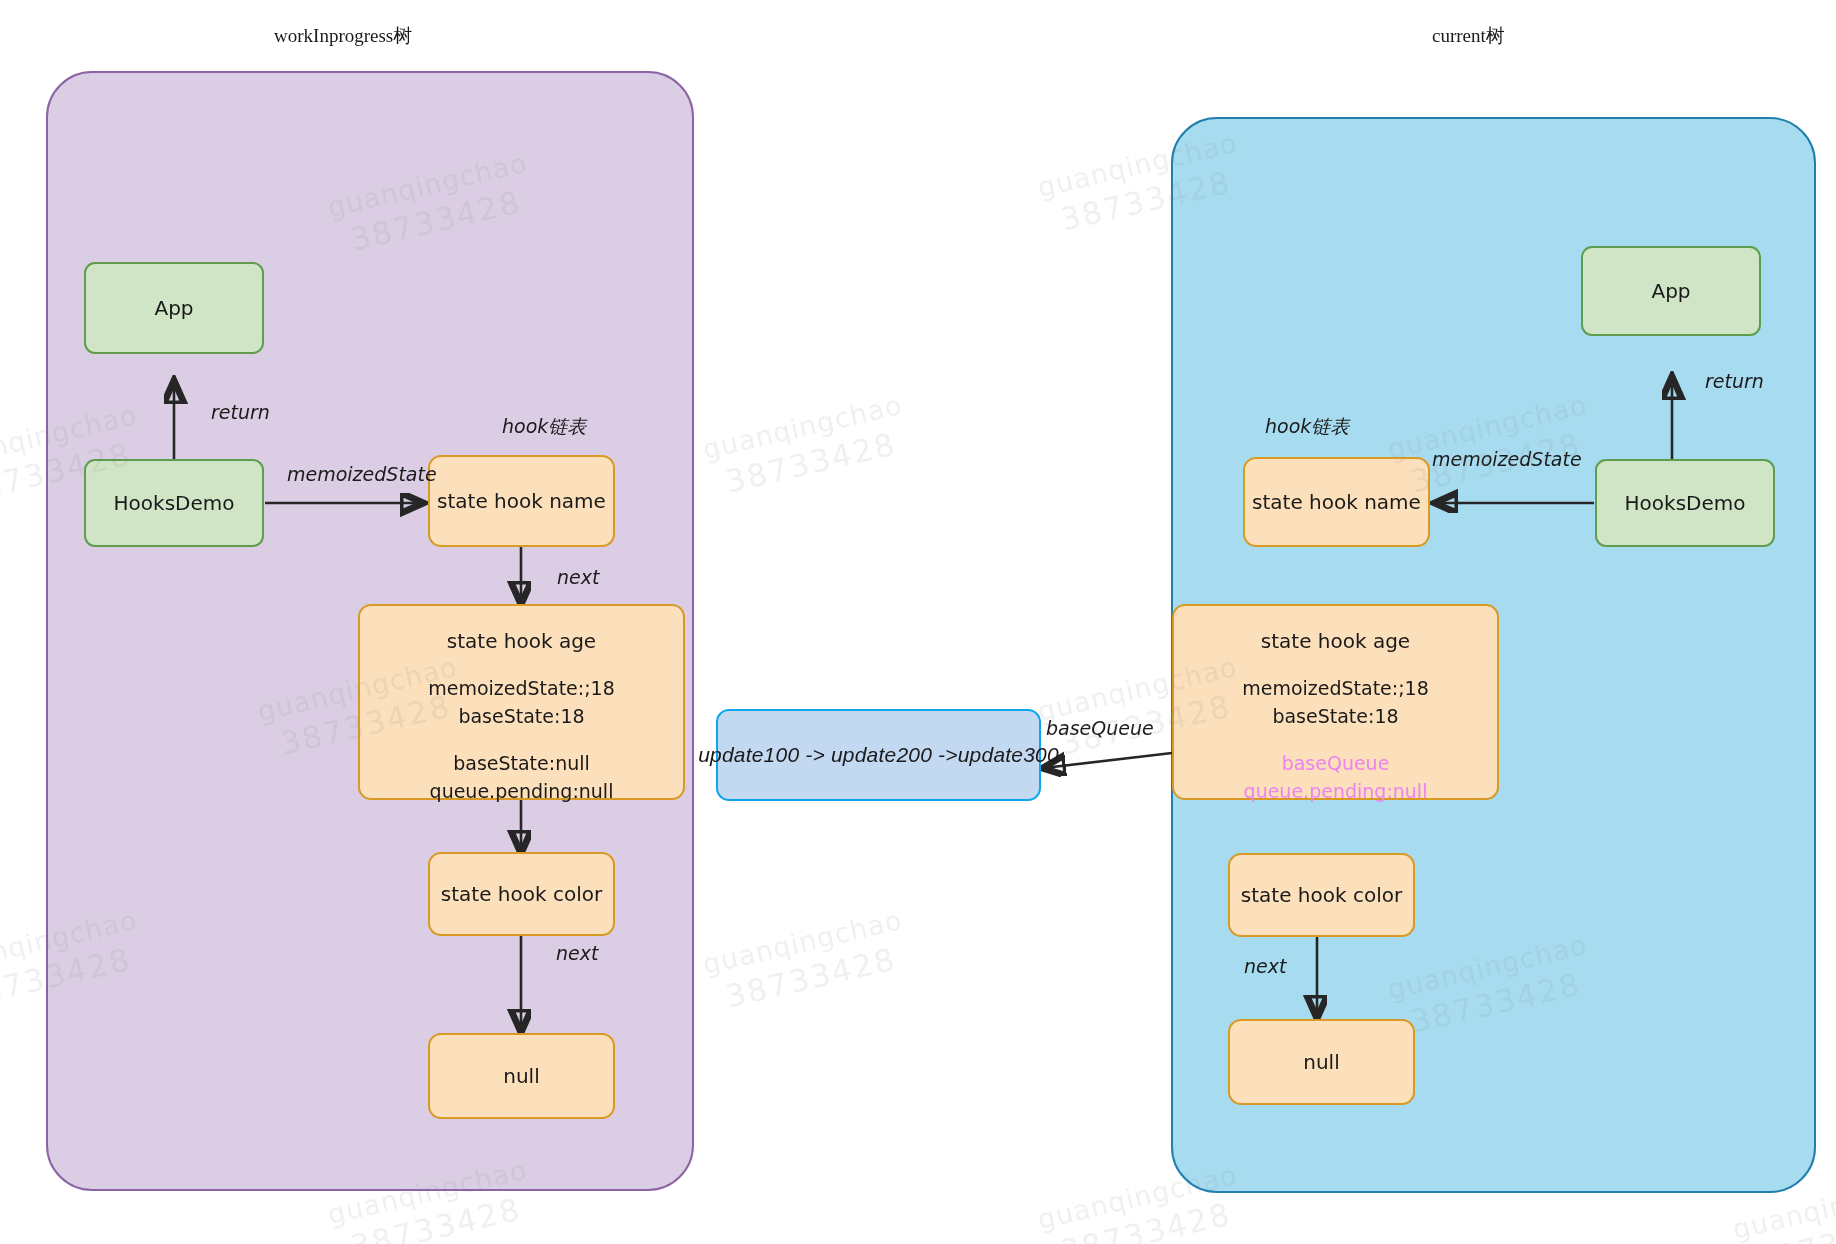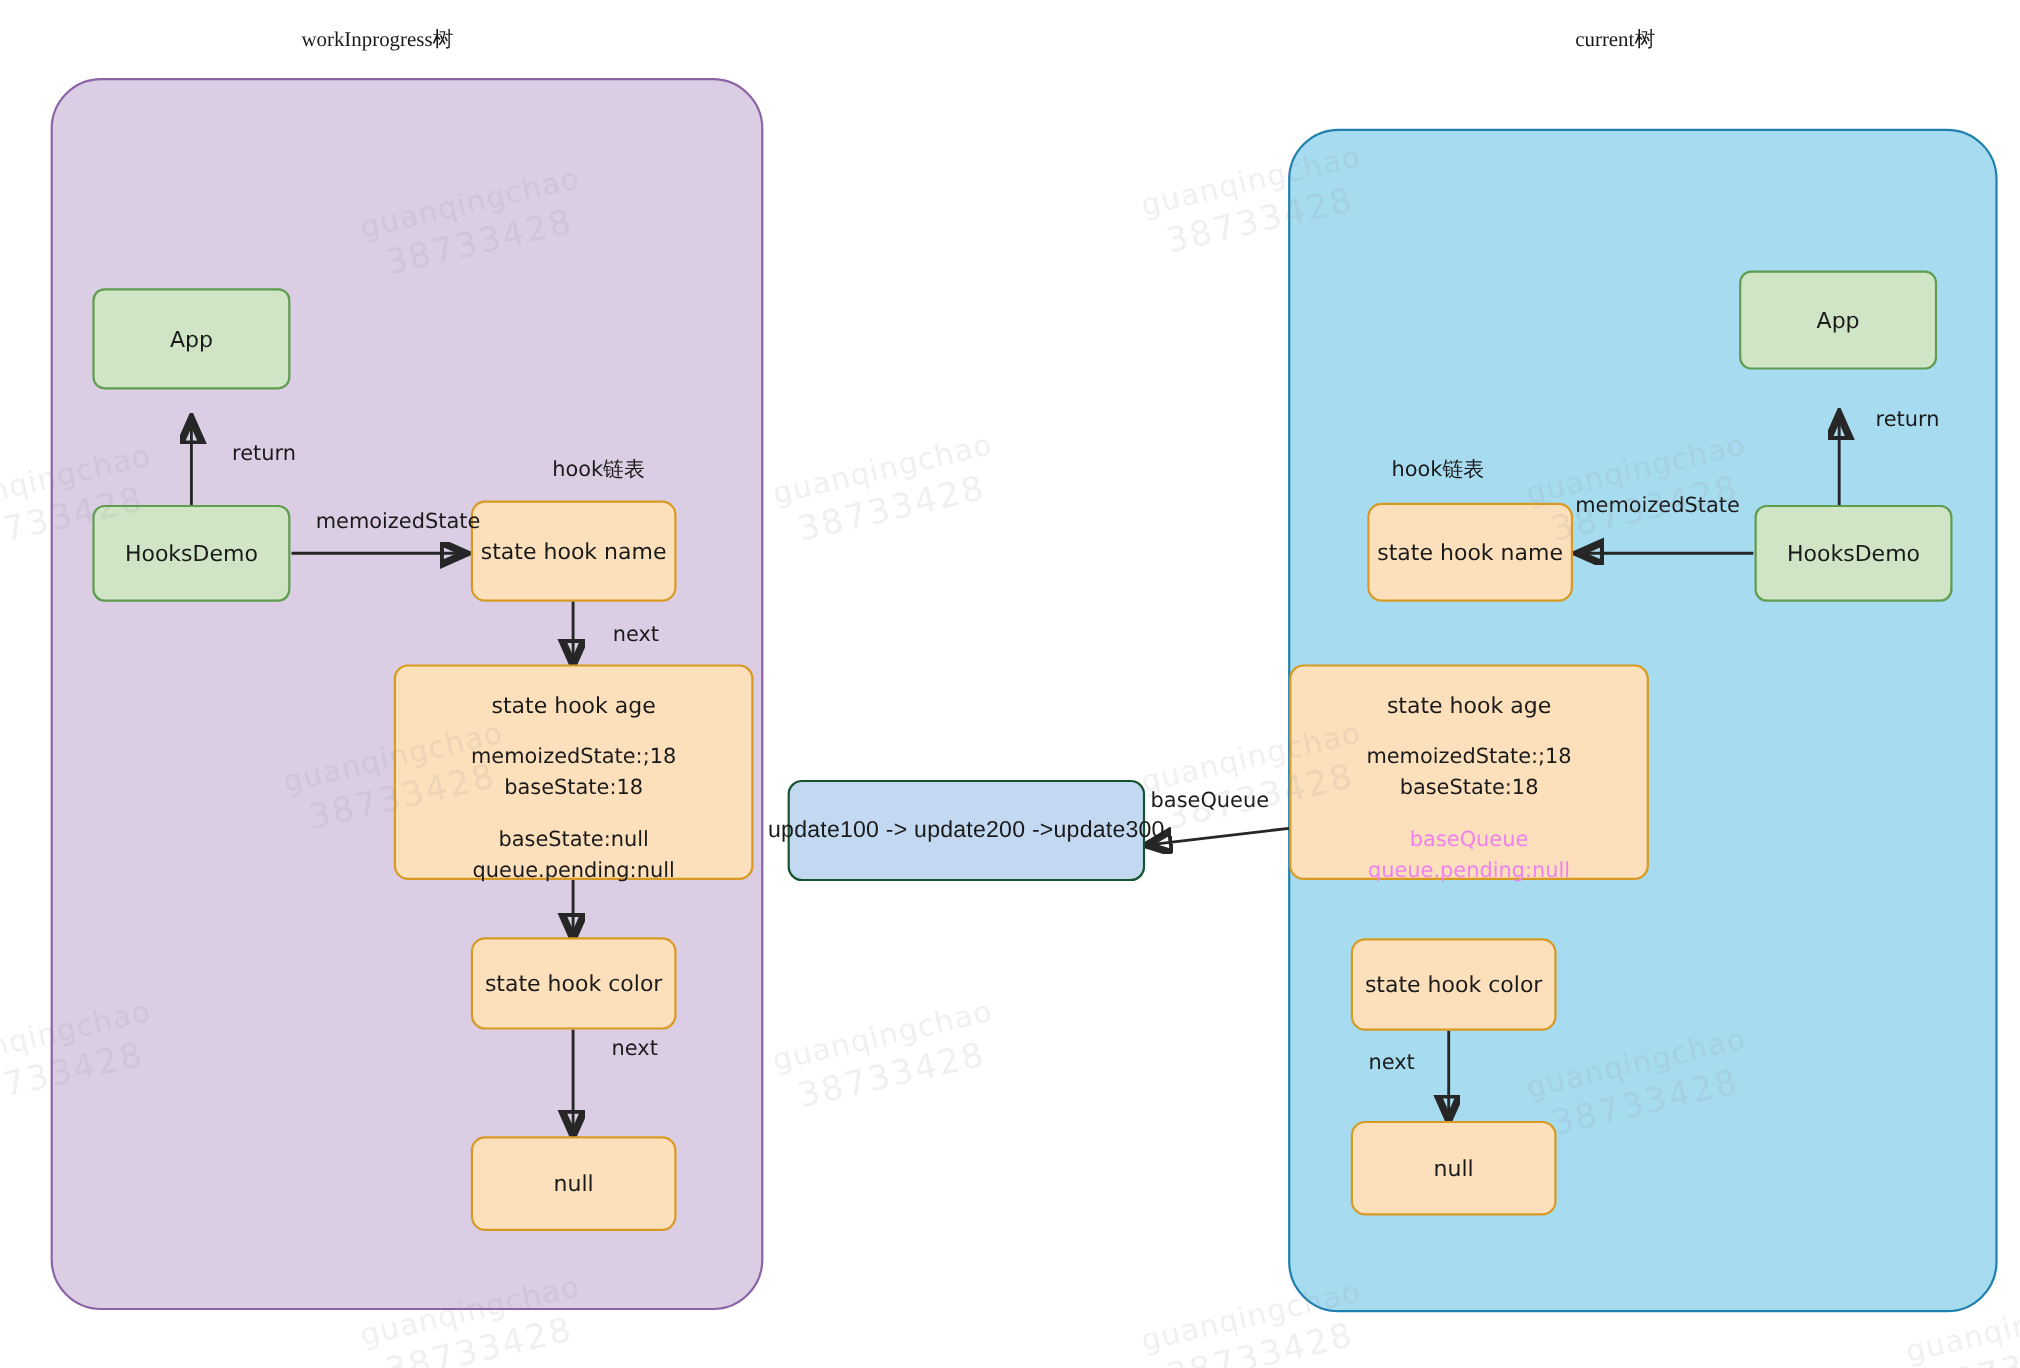--- a/index.html
+++ b/index.html
@@ -81,22 +81,23 @@
     border: 2px solid #5f9c4e;
     border-radius: 11px;
   }
   .node-orange {
     background: #fcdfbb;
     border: 2px solid #d89a23;
     border-radius: 13px;
   }
   .node-blue {
     background: #c3d9f2;
-    border: 2px solid #14532d;
+    border: 2px solid #0ea5e9;
     border-radius: 13px;
+    font-style: italic;
   }
   .node-label {
     font-size: 20px;
     line-height: 1.35;
   }
   .node-sub {
     font-size: 19px;
     line-height: 1.45;
   }
   .node-sub.gap { margin-top: 20px; }
@@ -110,20 +111,21 @@
   }
 
   
   .edge-label {
     position: absolute;
     font-family: "DejaVu Sans", sans-serif;
     font-size: 19px;
     color: #1a1a1a;
     white-space: nowrap;
     z-index: 14;
+    font-style: italic;
   }
 
   
   .arrows {
     position: absolute;
     inset: 0;
     z-index: 11;
     pointer-events: none;
   }
   .arrows path, .arrows line { stroke: #262626; stroke-width: 2.6; fill: none; }

